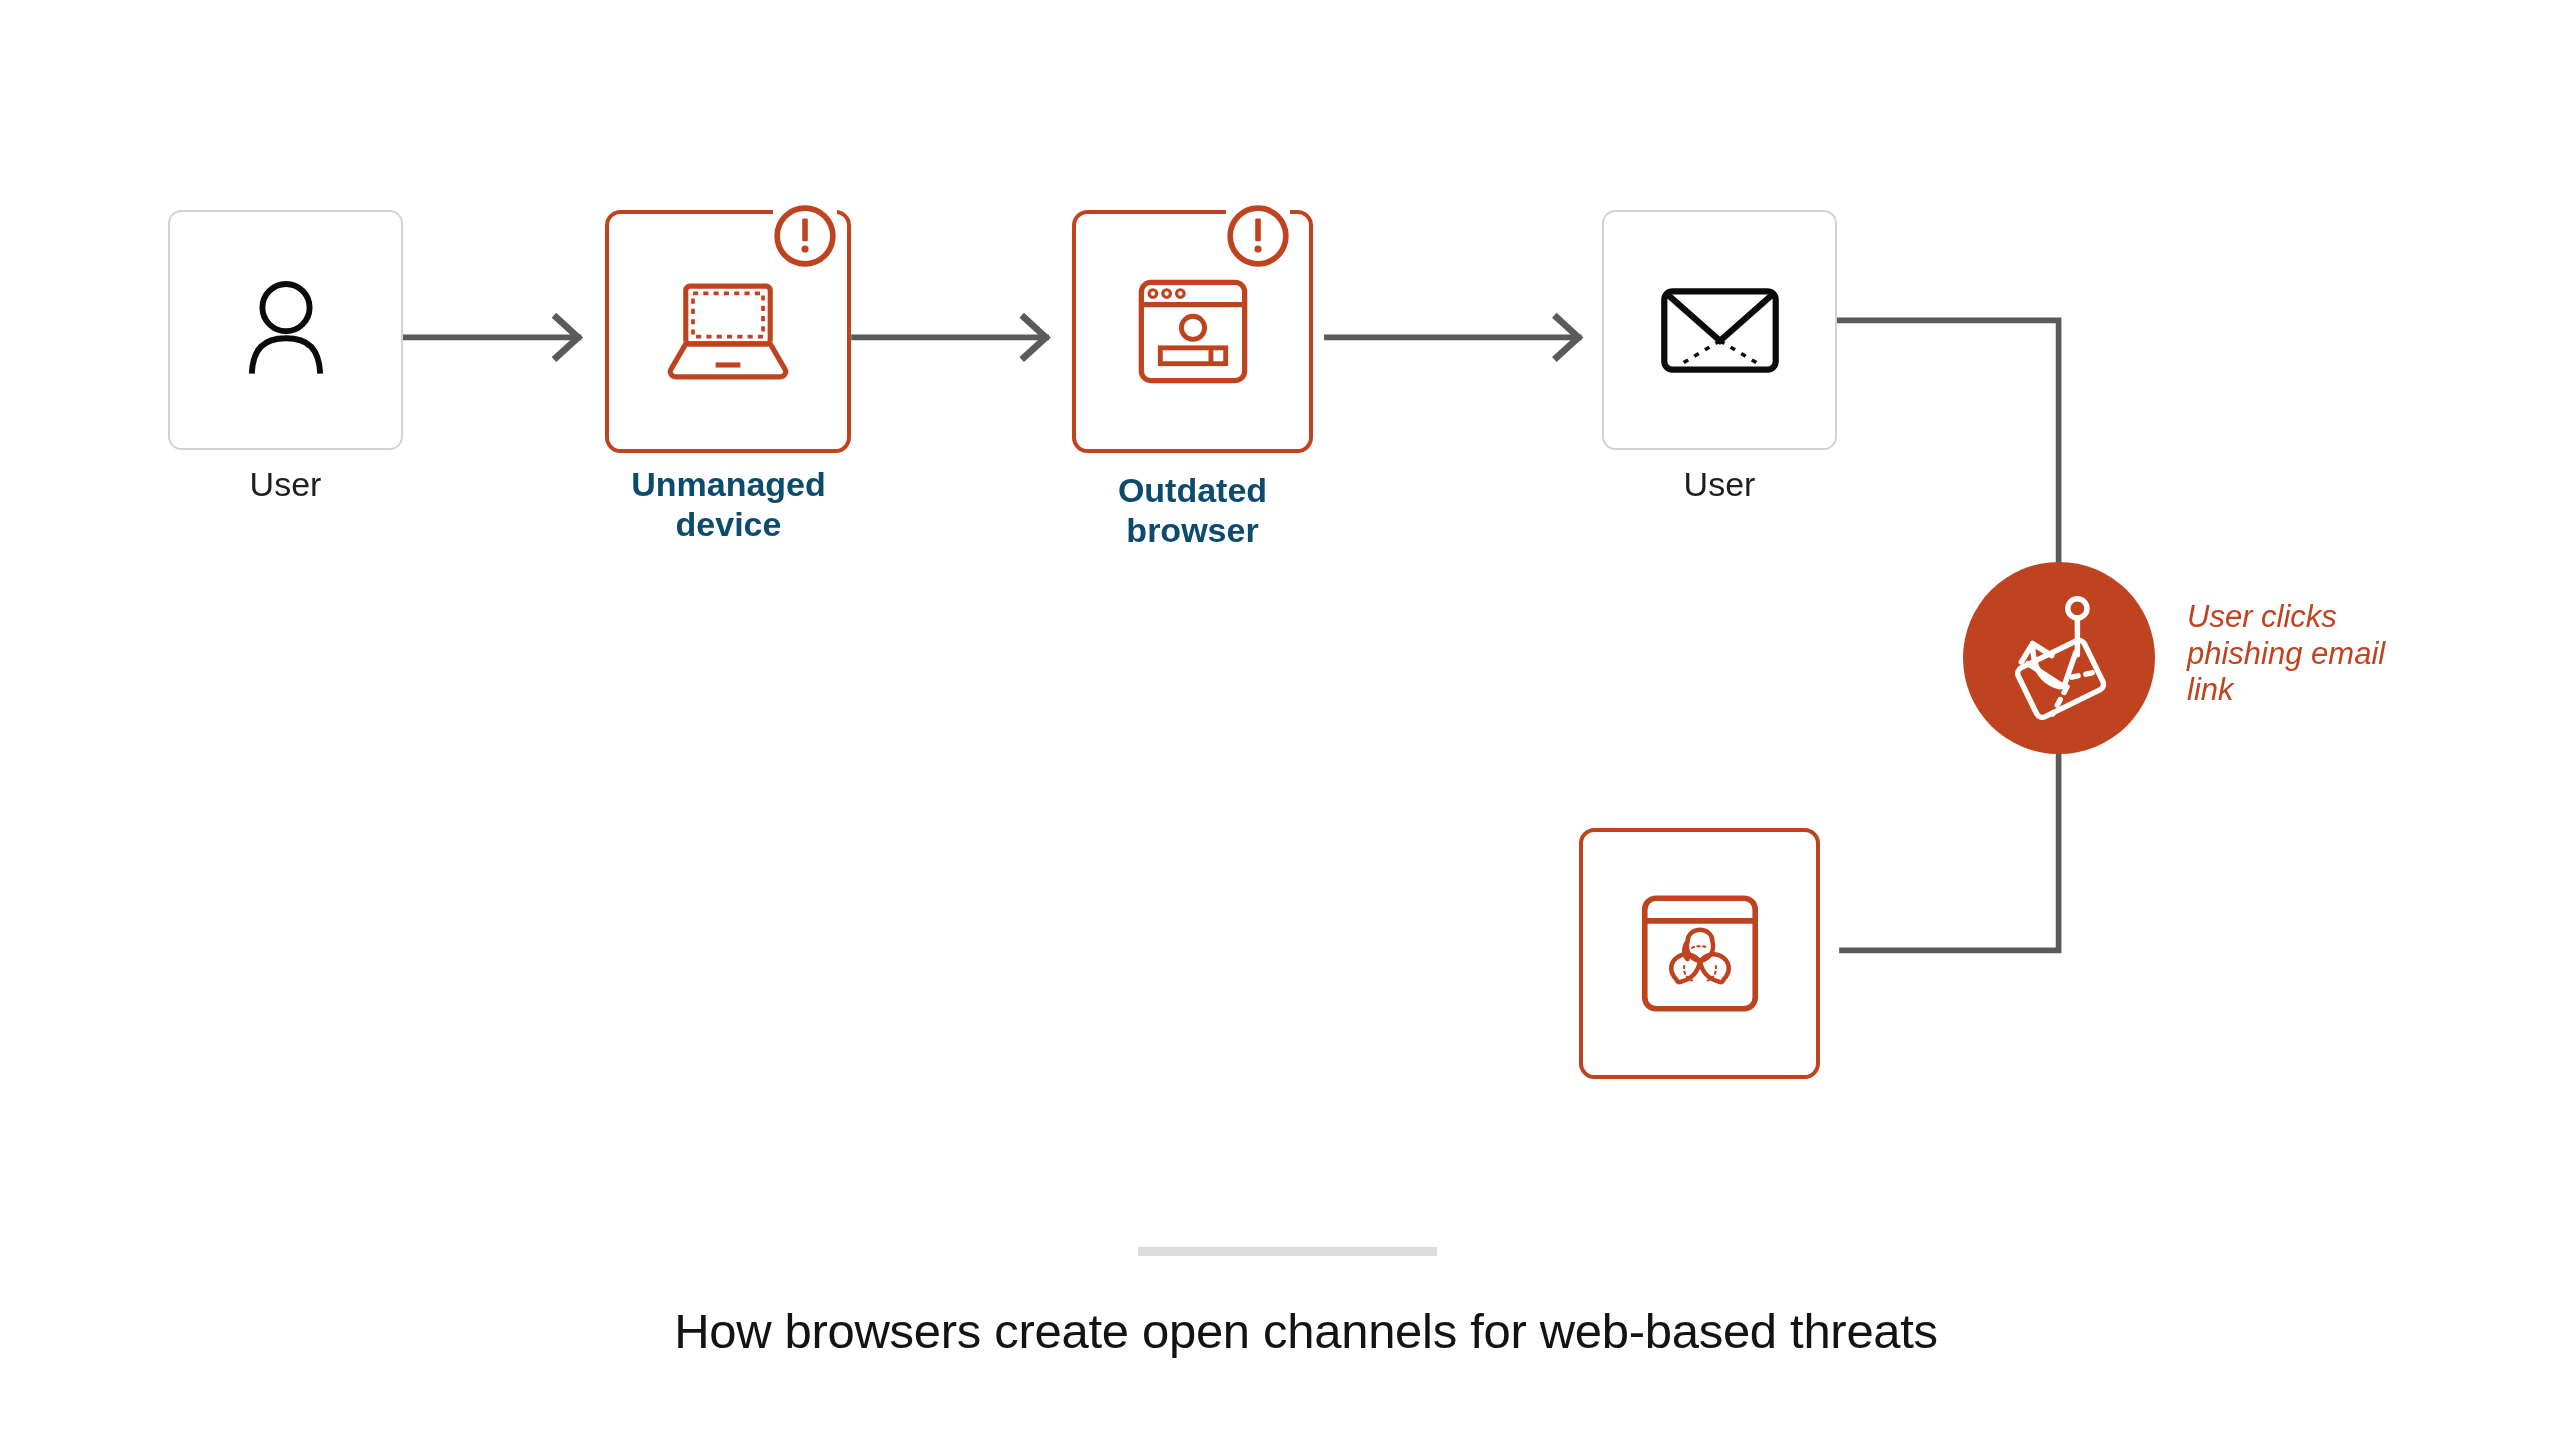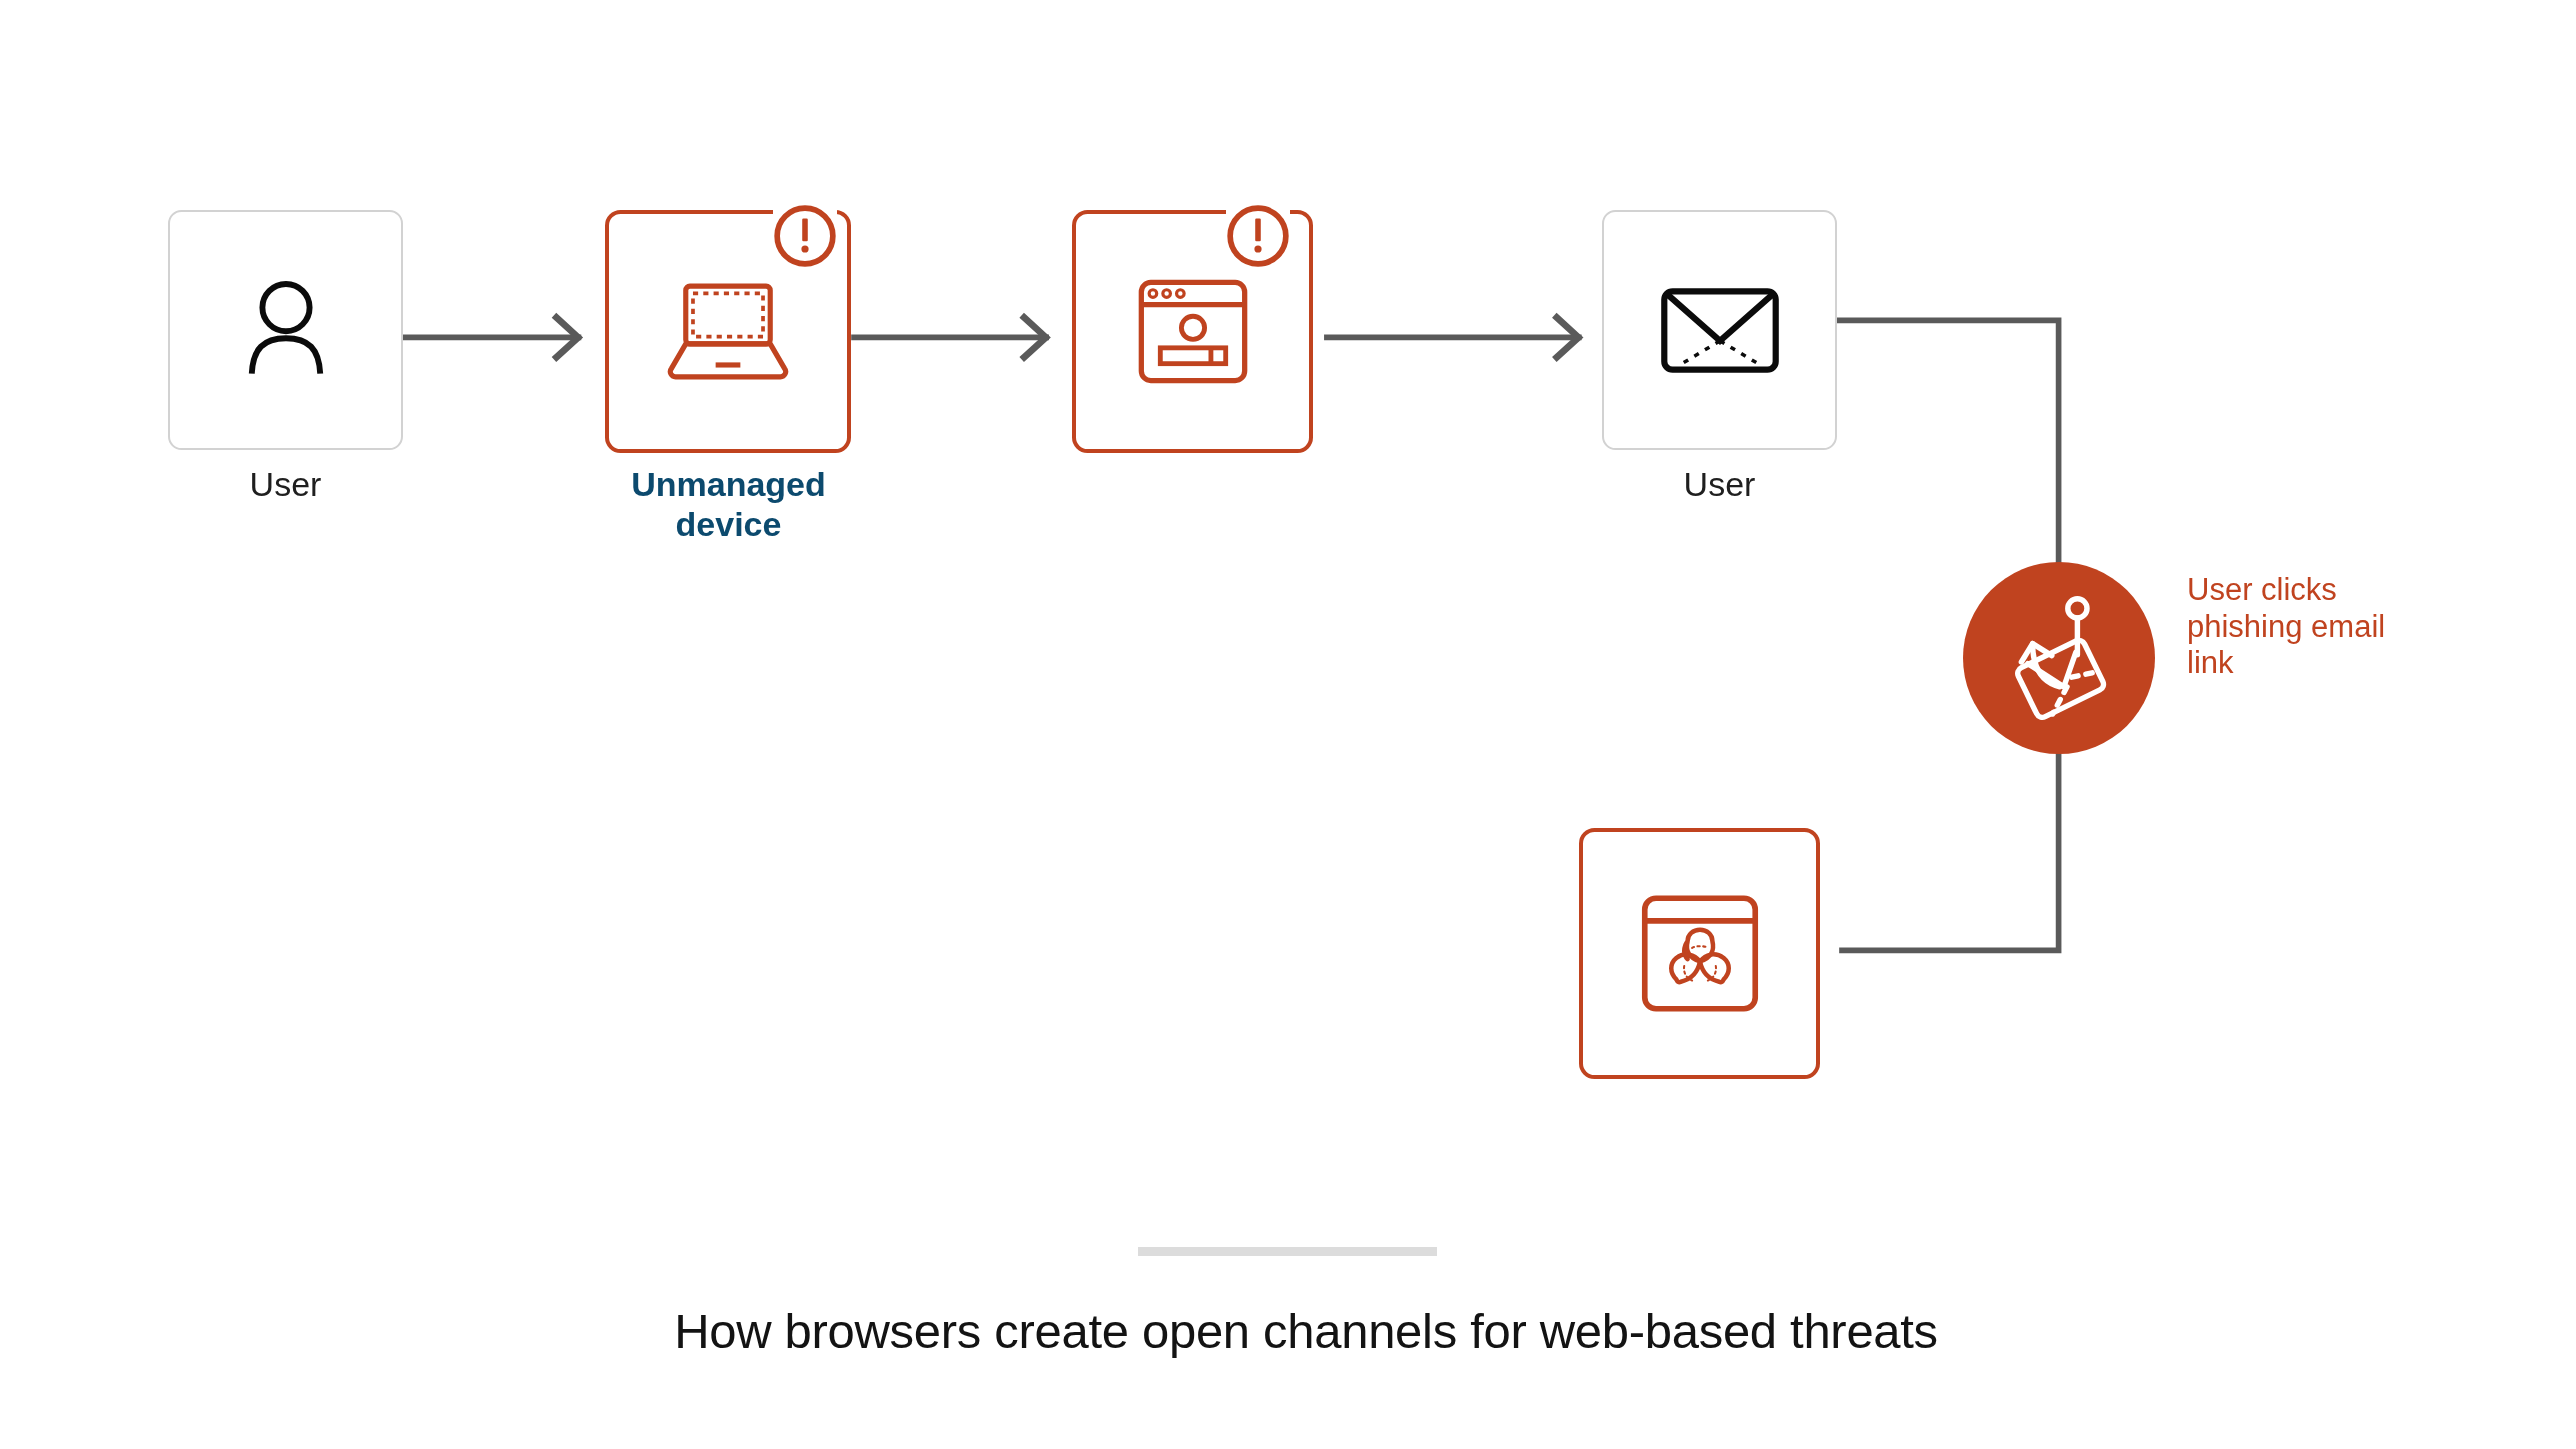--- a/index.html
+++ b/index.html
@@ -71,22 +71,24 @@
     color: #0c4a6e;
     font-size: 34px;
     font-weight: 700;
   }
 
   
   .annotation {
     position: absolute;
     color: #c0431f;
     font-size: 31px;
+    font-style: italic;
     line-height: 1.18;
     white-space: pre-line;
+    margin-top: 27px;
   }
   .annotation.right { text-align: left; }
   .annotation.left  { text-align: right; }
 
   
   .caption {
     position: absolute;
     color: #131313;
     font-size: 49px;
     font-weight: 500;
@@ -180,20 +182,22 @@
     </div>
   </div>
   <div class="badge-notch" style="left:1226px; top:204px; width:64px; height:66px;"></div>
   <div class="abs" style="left:1225px; top:203px; width:66px; height:66px;">
     <svg width="66" height="66" viewBox="0 0 64 64">
       <circle cx="32" cy="32" r="27" fill="#ffffff" stroke="#c0431f" stroke-width="5.5"></circle>
       <rect x="29.3" y="15" width="5.4" height="22" rx="1.2" fill="#c0431f"></rect>
       <circle cx="32" cy="44.6" r="3.5" fill="#c0431f"></circle>
     </svg>
   </div>
+  <div class="node-label alert" style="left:1012px; top:470px; width:361px;">Outdated
+browser</div>
 
   <div class="card neutral" style="left:1602px; top:210px; width:235px; height:240px;">
     <div class="icon-wrap">
       <svg width="124" height="98" viewBox="0 0 120 95">
         <rect x="6" y="10" width="108" height="76" rx="8" ry="8" fill="none" stroke="#0b0b0b" stroke-width="6"></rect>
         <polyline points="9,13 60,58 111,13" fill="none" stroke="#0b0b0b" stroke-width="6" stroke-linejoin="miter"></polyline>
         <line x1="60" y1="58" x2="20" y2="82" stroke="#0b0b0b" stroke-width="3.4" stroke-dasharray="5 7"></line>
         <line x1="60" y1="58" x2="100" y2="82" stroke="#0b0b0b" stroke-width="3.4" stroke-dasharray="5 7"></line>
       </svg>
     </div>

